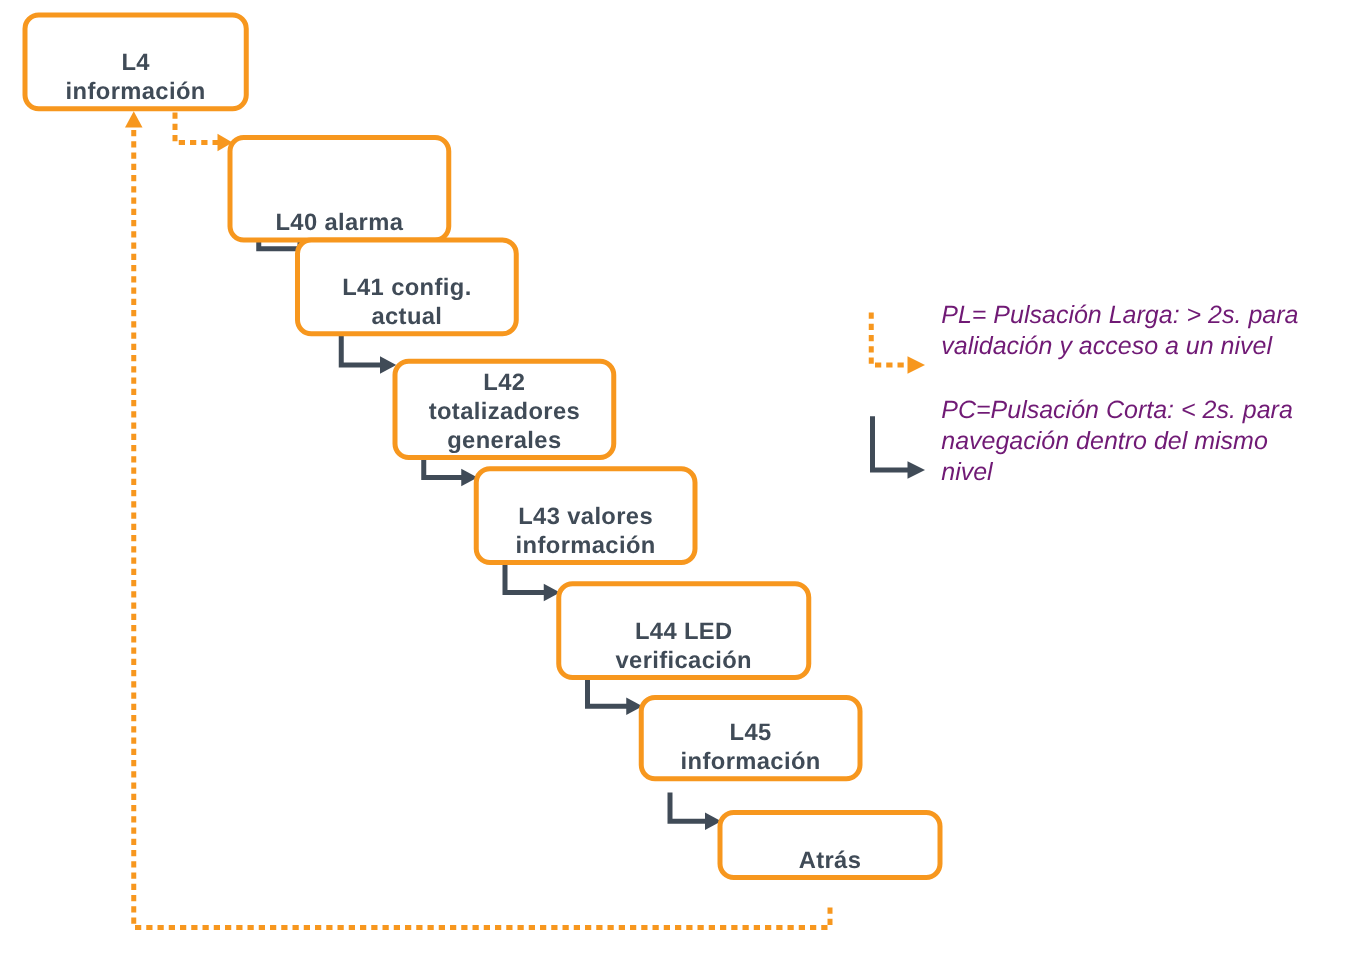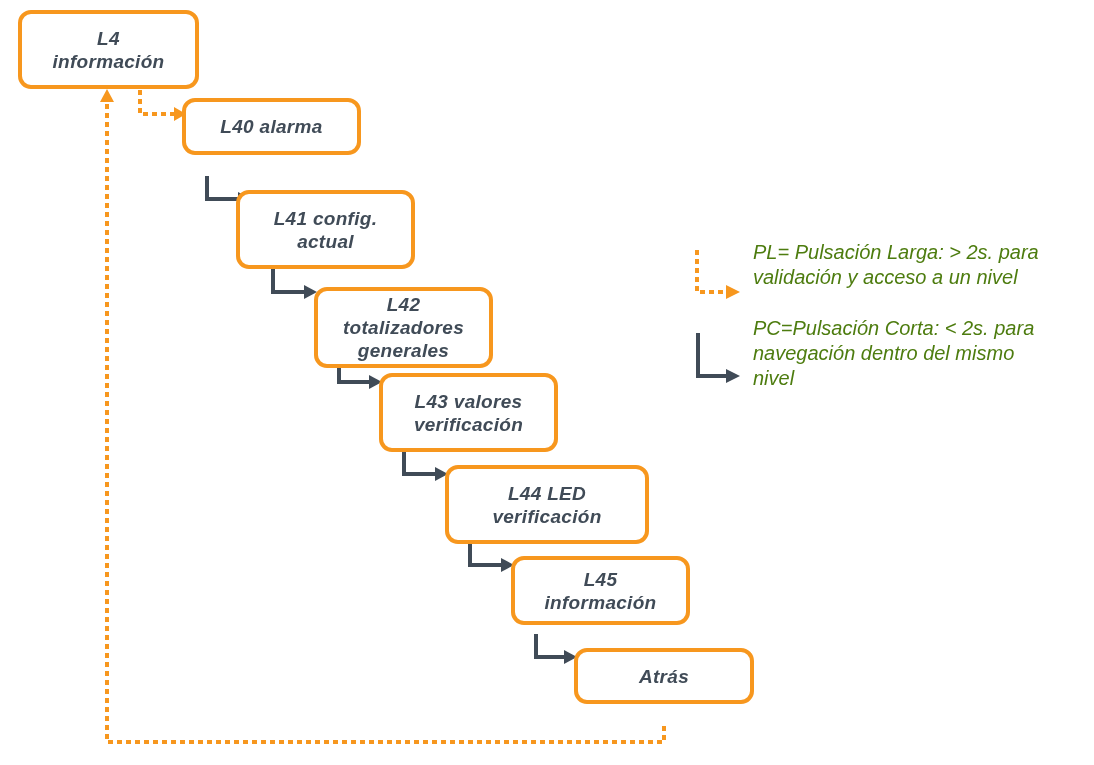--- a/index.html
+++ b/index.html
@@ -2,28 +2,27 @@
 <html><head>
   <meta charset="utf-8">
   <style>
     html, body { margin: 0; padding: 0; background: #ffffff; }
     body { width: 1094px; height: 765px; position: relative; overflow: hidden;
            font-family: "Liberation Sans", sans-serif; }
     #canvas { position: absolute; left: 0; top: 0; }
     .box {
       position: absolute; box-sizing: border-box;
       border: 4px solid #F7971E; border-radius: 13px; background: #ffffff;
-      display: flex; align-items: center; justify-content: center; text-align: center;
+      display: flex; align-items: flex-end; justify-content: center; text-align: center;
       color: #404B57; font-weight: bold; font-size: 19px; line-height: 23px;
       letter-spacing: 0.3px;
-      font-style: italic;
     }
     .box span { white-space: pre-line; }
     .legend-text {
-      position: absolute; color: #4d7c0f; font-style: italic; font-size: 20px; line-height: 25px;
+      position: absolute; color: #701a75; font-style: italic; font-size: 20px; line-height: 25px;
       white-space: pre-line;
     }
   </style>
 </head>
 <body>
 
 <svg id="canvas" width="1094" height="765">
 
   <g>
     <polyline points="140,90 140,114 176,114" fill="none" stroke="#F7971E" stroke-width="4" stroke-dasharray="5,4"></polyline>
@@ -67,35 +66,35 @@
   <g>
     <polyline points="698,333 698,376 728,376" fill="none" stroke="#404B57" stroke-width="4"></polyline>
     <polygon points="726,369 740,376 726,383" fill="#404B57"></polygon>
   </g>
 </svg>
 
 <div class="box" style="left:18px;top:10px;width:181px;height:79px;">
   <span>L4
 información</span>
 </div>
-<div class="box" style="left:182px;top:98px;width:179px;height:57px;">
+<div class="box" style="left:182px;top:108px;width:179px;height:86px;">
   <span>L40 alarma</span>
 </div>
 <div class="box" style="left:236px;top:190px;width:179px;height:79px;">
   <span>L41 config.
 actual</span>
 </div>
 <div class="box" style="left:314px;top:287px;width:179px;height:81px;">
   <span>L42
 totalizadores
 generales</span>
 </div>
 <div class="box" style="left:379px;top:373px;width:179px;height:79px;">
   <span>L43 valores
-verificación</span>
+información</span>
 </div>
 <div class="box" style="left:445px;top:465px;width:204px;height:79px;">
   <span>L44 LED
 verificación</span>
 </div>
 <div class="box" style="left:511px;top:556px;width:179px;height:69px;">
   <span>L45
 información</span>
 </div>
 <div class="box" style="left:574px;top:648px;width:180px;height:56px;">

